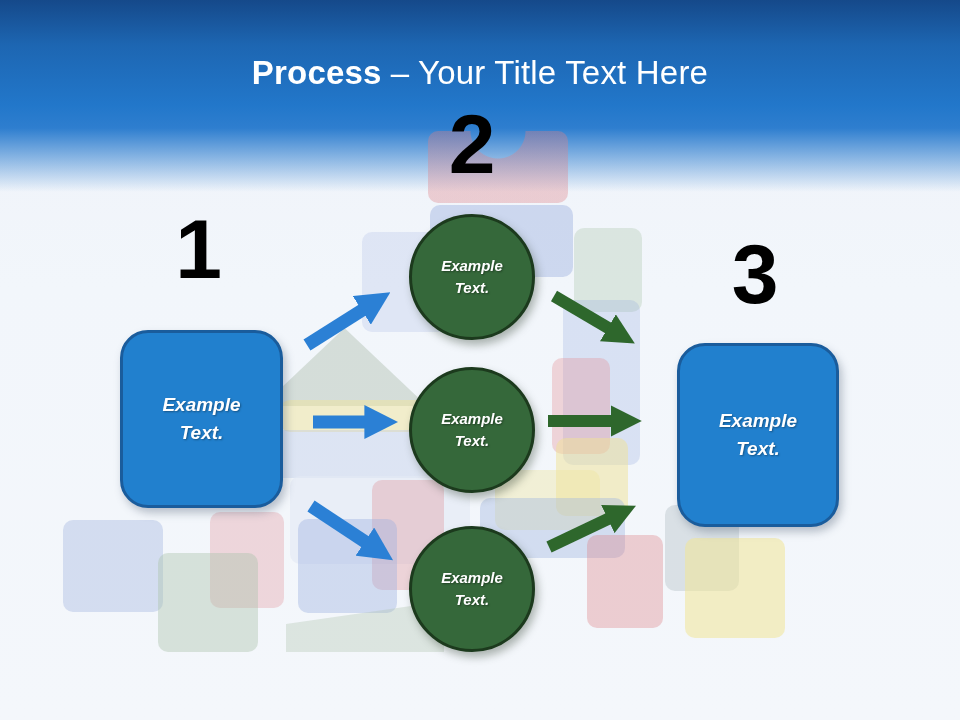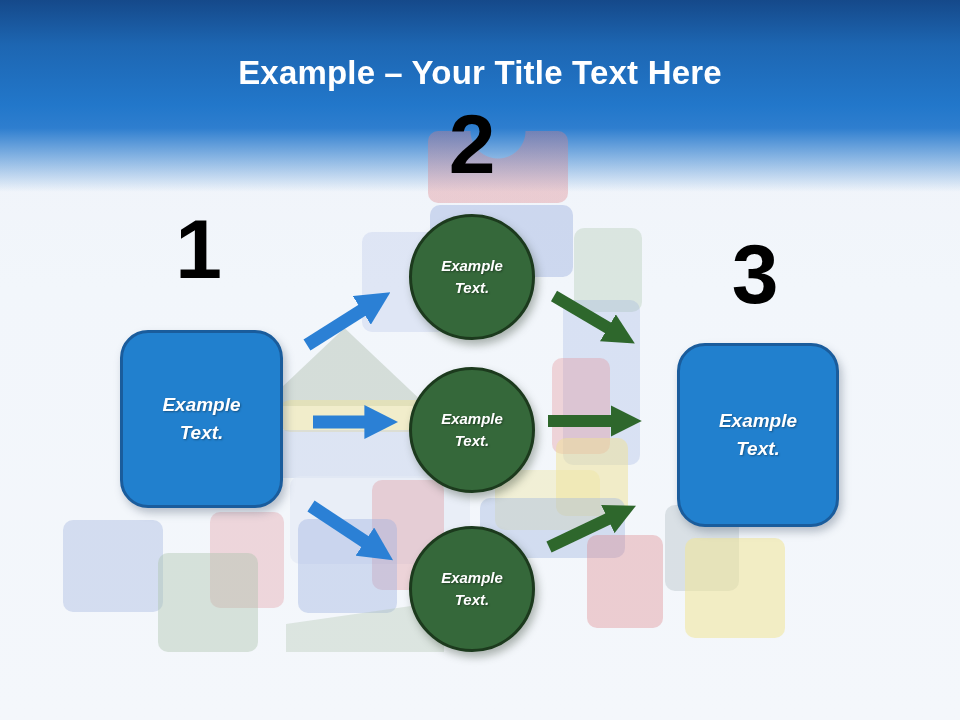--- a/index.html
+++ b/index.html
@@ -5,21 +5,21 @@
   html,body{margin:0;padding:0;}
   body{width:960px;height:720px;font-family:"Liberation Sans",sans-serif;}
   .slide{position:relative;width:960px;height:720px;overflow:hidden;
          background:linear-gradient(180deg,#eef2f9 0%,#f2f6fb 40%,#f4f7fb 100%);}
   
   .hdr{position:absolute;left:0;top:0;width:960px;height:200px;z-index:1;
        background:linear-gradient(180deg,#15498a 0px,#1d66b2 45px,#2277ca 105px,#2e7ecf 128px,rgba(242,246,251,0) 192px);}
   .title{position:absolute;left:0;top:54px;width:960px;text-align:center;z-index:6;
          color:#ffffff;font-size:33px;letter-spacing:.2px;}
   .title .t-bold{font-weight:bold;margin-right:9px;}
-  .title .t-reg{font-weight:bold;}
+  .title .t-reg{font-weight:normal;}
   
   .blk{position:absolute;z-index:2;border-radius:10px;}
   .tri{border-radius:0;}
   
   .stepnum{position:absolute;z-index:6;color:#000;font-weight:bold;font-size:84px;line-height:1;text-align:center;}
   
   .arrows{position:absolute;left:0;top:0;width:960px;height:720px;z-index:4;}
   
   .pbox{position:absolute;z-index:5;background:#2180ce;border:3px solid #1a5c9c;border-radius:28px;
         box-shadow:3px 5px 8px rgba(70,85,110,.35);display:flex;align-items:center;justify-content:center;}
@@ -60,21 +60,21 @@
 
     <div class="blk" style="left:495px;top:470px;width:105px;height:60px;background:rgba(240,228,156,0.38);"></div>
     <div class="blk" style="left:480px;top:498px;width:145px;height:60px;background:rgba(160,182,226,0.40);"></div>
     <div class="blk" style="left:587px;top:535px;width:76px;height:93px;background:rgba(222,126,132,0.35);"></div>
     <div class="blk" style="left:665px;top:505px;width:74px;height:86px;background:rgba(182,192,198,0.42);"></div>
     <div class="blk" style="left:685px;top:538px;width:100px;height:100px;background:rgba(241,229,152,0.55);"></div>
   </div>
 
   <div class="hdr"></div>
   <div class="title">
-    <span class="t-bold">Example</span><span class="t-reg">– Your Title Text Here</span>
+    <span class="t-bold">Process</span><span class="t-reg">– Your Title Text Here</span>
   </div>
 
   <div class="stepnum" style="left:120px;top:207px;width:157px;">1</div>
   <div class="stepnum" style="left:409px;top:102px;width:126px;">2</div>
   <div class="stepnum" style="left:677px;top:232px;width:156px;">3</div>
 
   <svg class="arrows" viewBox="0 0 960 720">
     <defs>
       <marker id="headB" markerUnits="strokeWidth" markerWidth="2.6" markerHeight="2.6" refX="0.2" refY="1.3" orient="auto">
         <path d="M0,0 L2.6,1.3 L0,2.6 Z" fill="#2b80d5"></path>

